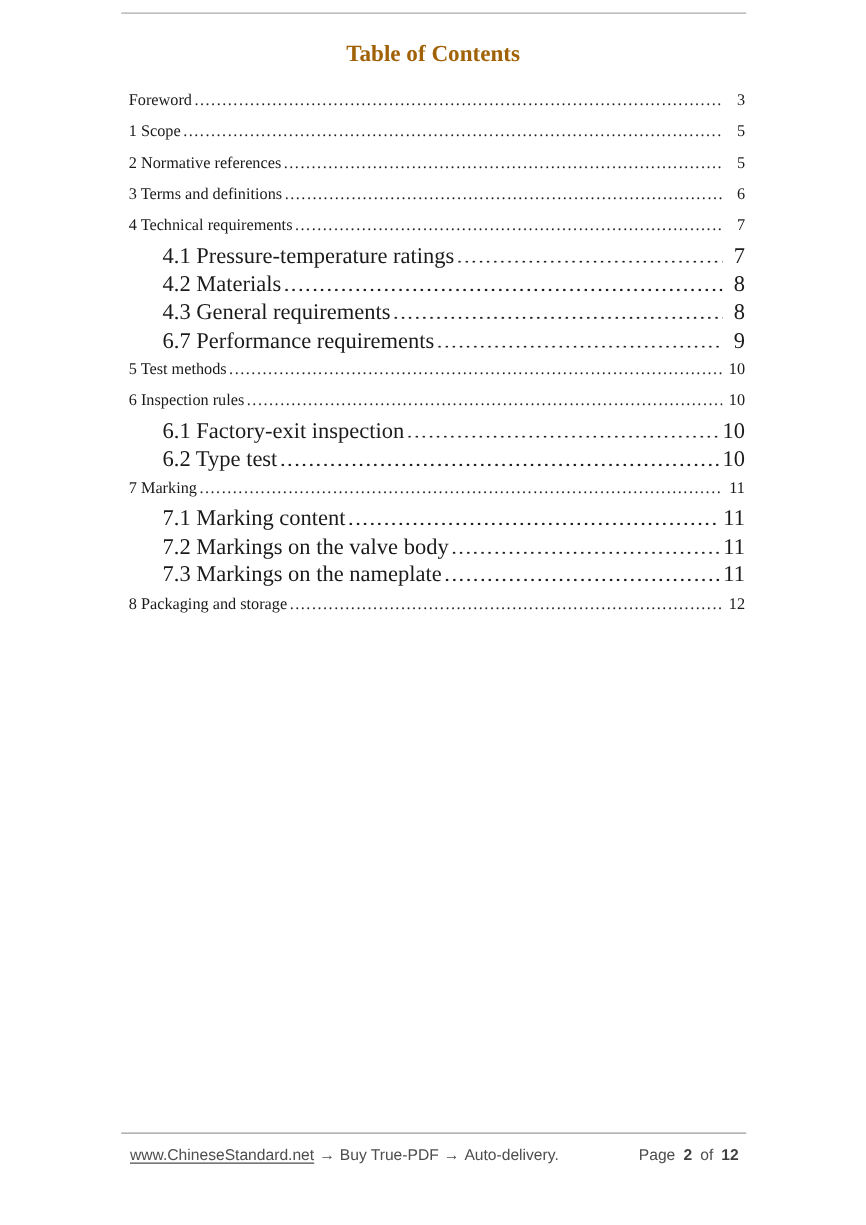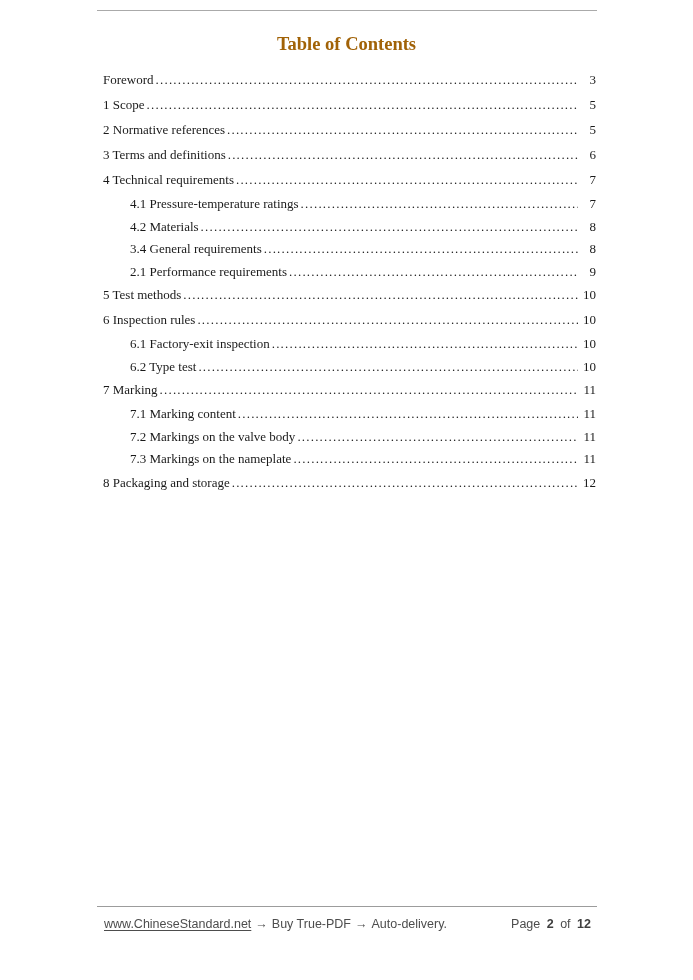--- a/index.html
+++ b/index.html
@@ -43,21 +43,21 @@
   
   .toc {
     margin: 17px 97px 0 103px; 
   }
   .toc-row {
     display: flex;
     align-items: baseline;
     white-space: nowrap;
   }
   .toc-row.level0 { font-size: 13px;   line-height: 13px; margin-bottom: 12px; }
-  .toc-row.level1 { font-size: 13px; line-height: 12px; margin-bottom: 10.5px; padding-left: 27px; }
+  .toc-row.level1 { font-size: 18px; line-height: 12px; margin-bottom: 10.5px; padding-left: 27px; }
   .toc-label { flex: 0 0 auto; }
   .toc-leader {
     flex: 1 1 auto;
     overflow: hidden;
     margin: 0 3px 0 2px;
     white-space: nowrap;
   }
   .toc-leader::after {
     content: "................................................................................................................................................................................................";
     letter-spacing: 1.2px;
@@ -142,26 +142,26 @@
       <span class="toc-label">4.1 Pressure-temperature ratings</span>
       <span class="toc-leader"></span>
       <span class="toc-page">7</span>
     </div>
       <div class="toc-row level1">
       <span class="toc-label">4.2 Materials</span>
       <span class="toc-leader"></span>
       <span class="toc-page">8</span>
     </div>
       <div class="toc-row level1">
-      <span class="toc-label">3.4 General requirements</span>
+      <span class="toc-label">4.3 General requirements</span>
       <span class="toc-leader"></span>
       <span class="toc-page">8</span>
     </div>
       <div class="toc-row level1">
-      <span class="toc-label">2.1 Performance requirements</span>
+      <span class="toc-label">6.7 Performance requirements</span>
       <span class="toc-leader"></span>
       <span class="toc-page">9</span>
     </div>
       <div class="toc-row level0">
       <span class="toc-label">5 Test methods</span>
       <span class="toc-leader"></span>
       <span class="toc-page">10</span>
     </div>
       <div class="toc-row level0">
       <span class="toc-label">6 Inspection rules</span>

